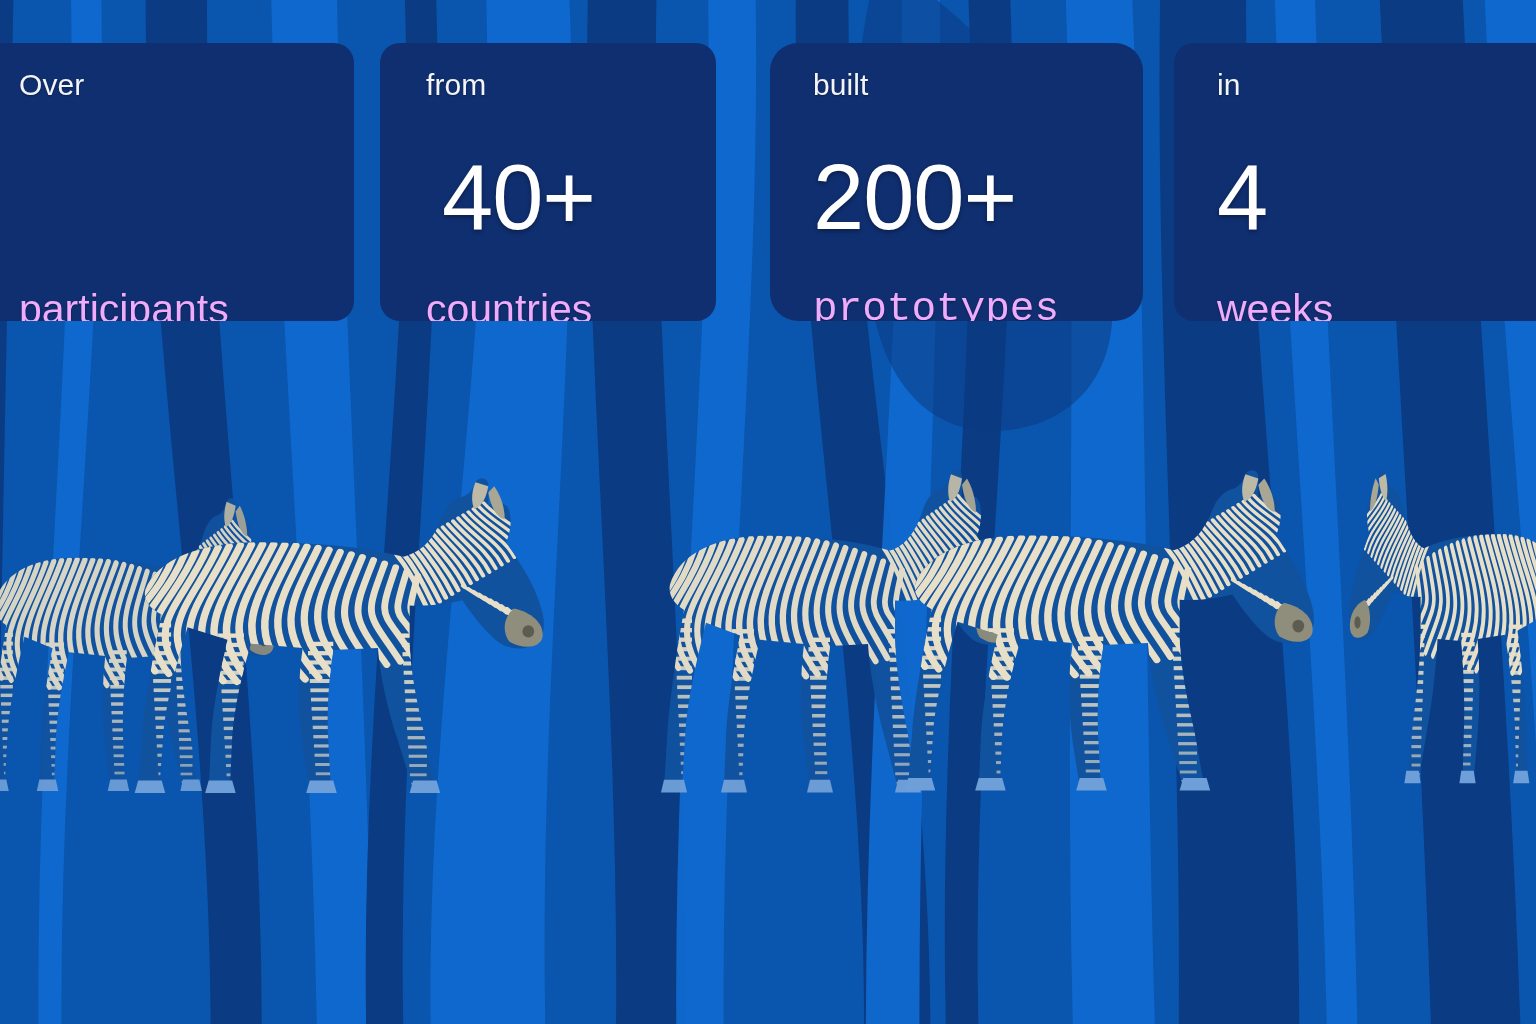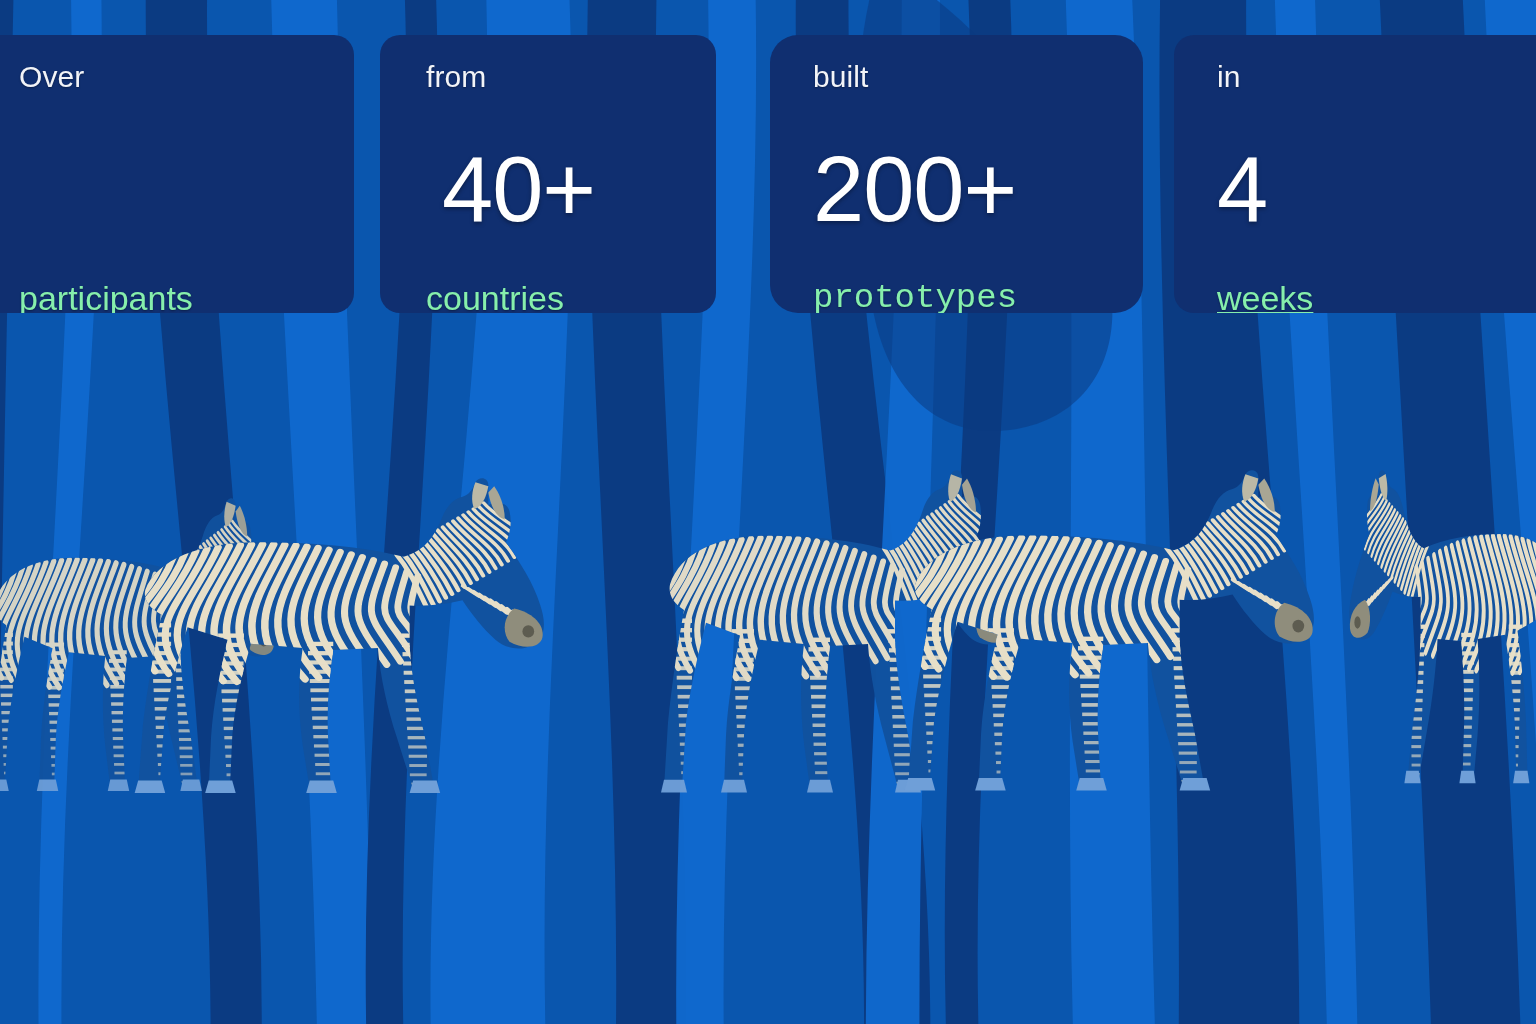--- a/index.html
+++ b/index.html
@@ -17,21 +17,21 @@
     background:#0b56b0;
   }
 
   
   .bg-layer { position:absolute; inset:0; }
   .bg-base  { background:#0a56ae; }
 
   
   .cards {
     position:absolute;
-    left:0; top:0;
+    left:0; top:8px;
     width:1536px;
     height:330px;
     z-index:5;
   }
   .card {
     position:absolute;
     top:35px;
     height:278px;
     background:#102f70;
     border-radius:20px;
@@ -61,24 +61,24 @@
     line-height:1;
     letter-spacing:-1px;
     color:#ffffff;
     text-shadow:0 2px 4px rgba(0,0,0,.35);
     white-space:nowrap;
   }
   .card .label {
     position:absolute;
     left:37px;
     top:246px;
-    font-size:34px;
+    font-size:41px;
     font-weight:400;
     line-height:1;
-    color:#86efac;
+    color:#f0abfc;
     text-shadow:0 1px 2px rgba(0,0,0,.35);
     white-space:nowrap;
   }
   .card.c1 .value { left:36px; }
   .card.c2 .value { left:46px;margin-left:16px; }
   .card.c3 .value { left:43px; }
   .card.c4 .value { left:43px; }
   .card.c2 .label { left:46px;text-align:center; }
   .card.c3 .label { left:43px;font-family:Liberation Mono, monospace; }
   .card.c4 .label { left:43px;text-decoration:underline; }

